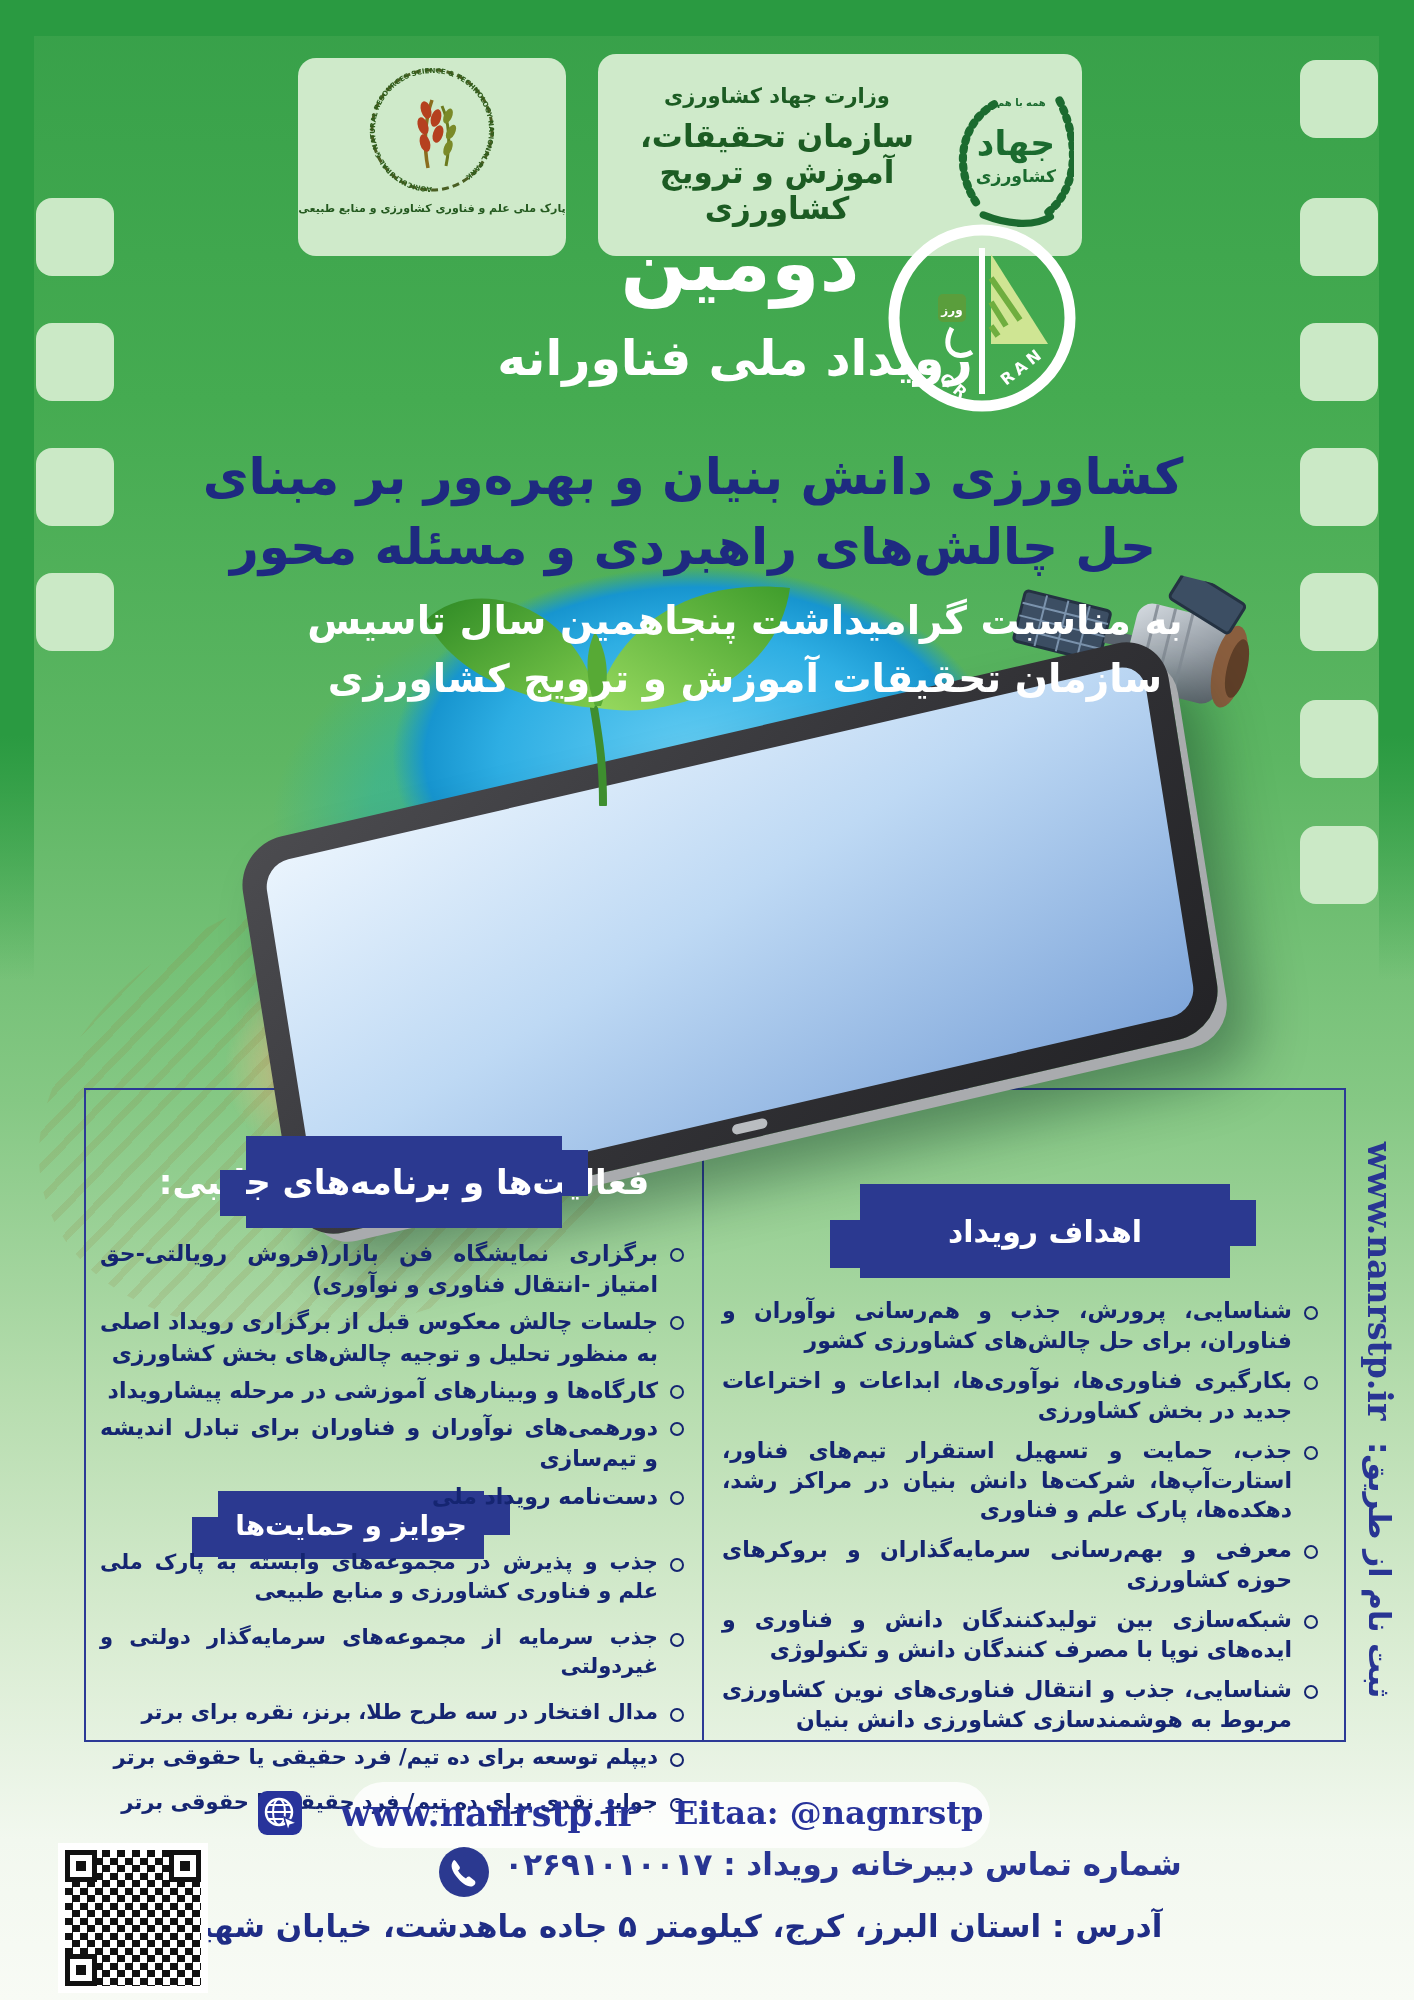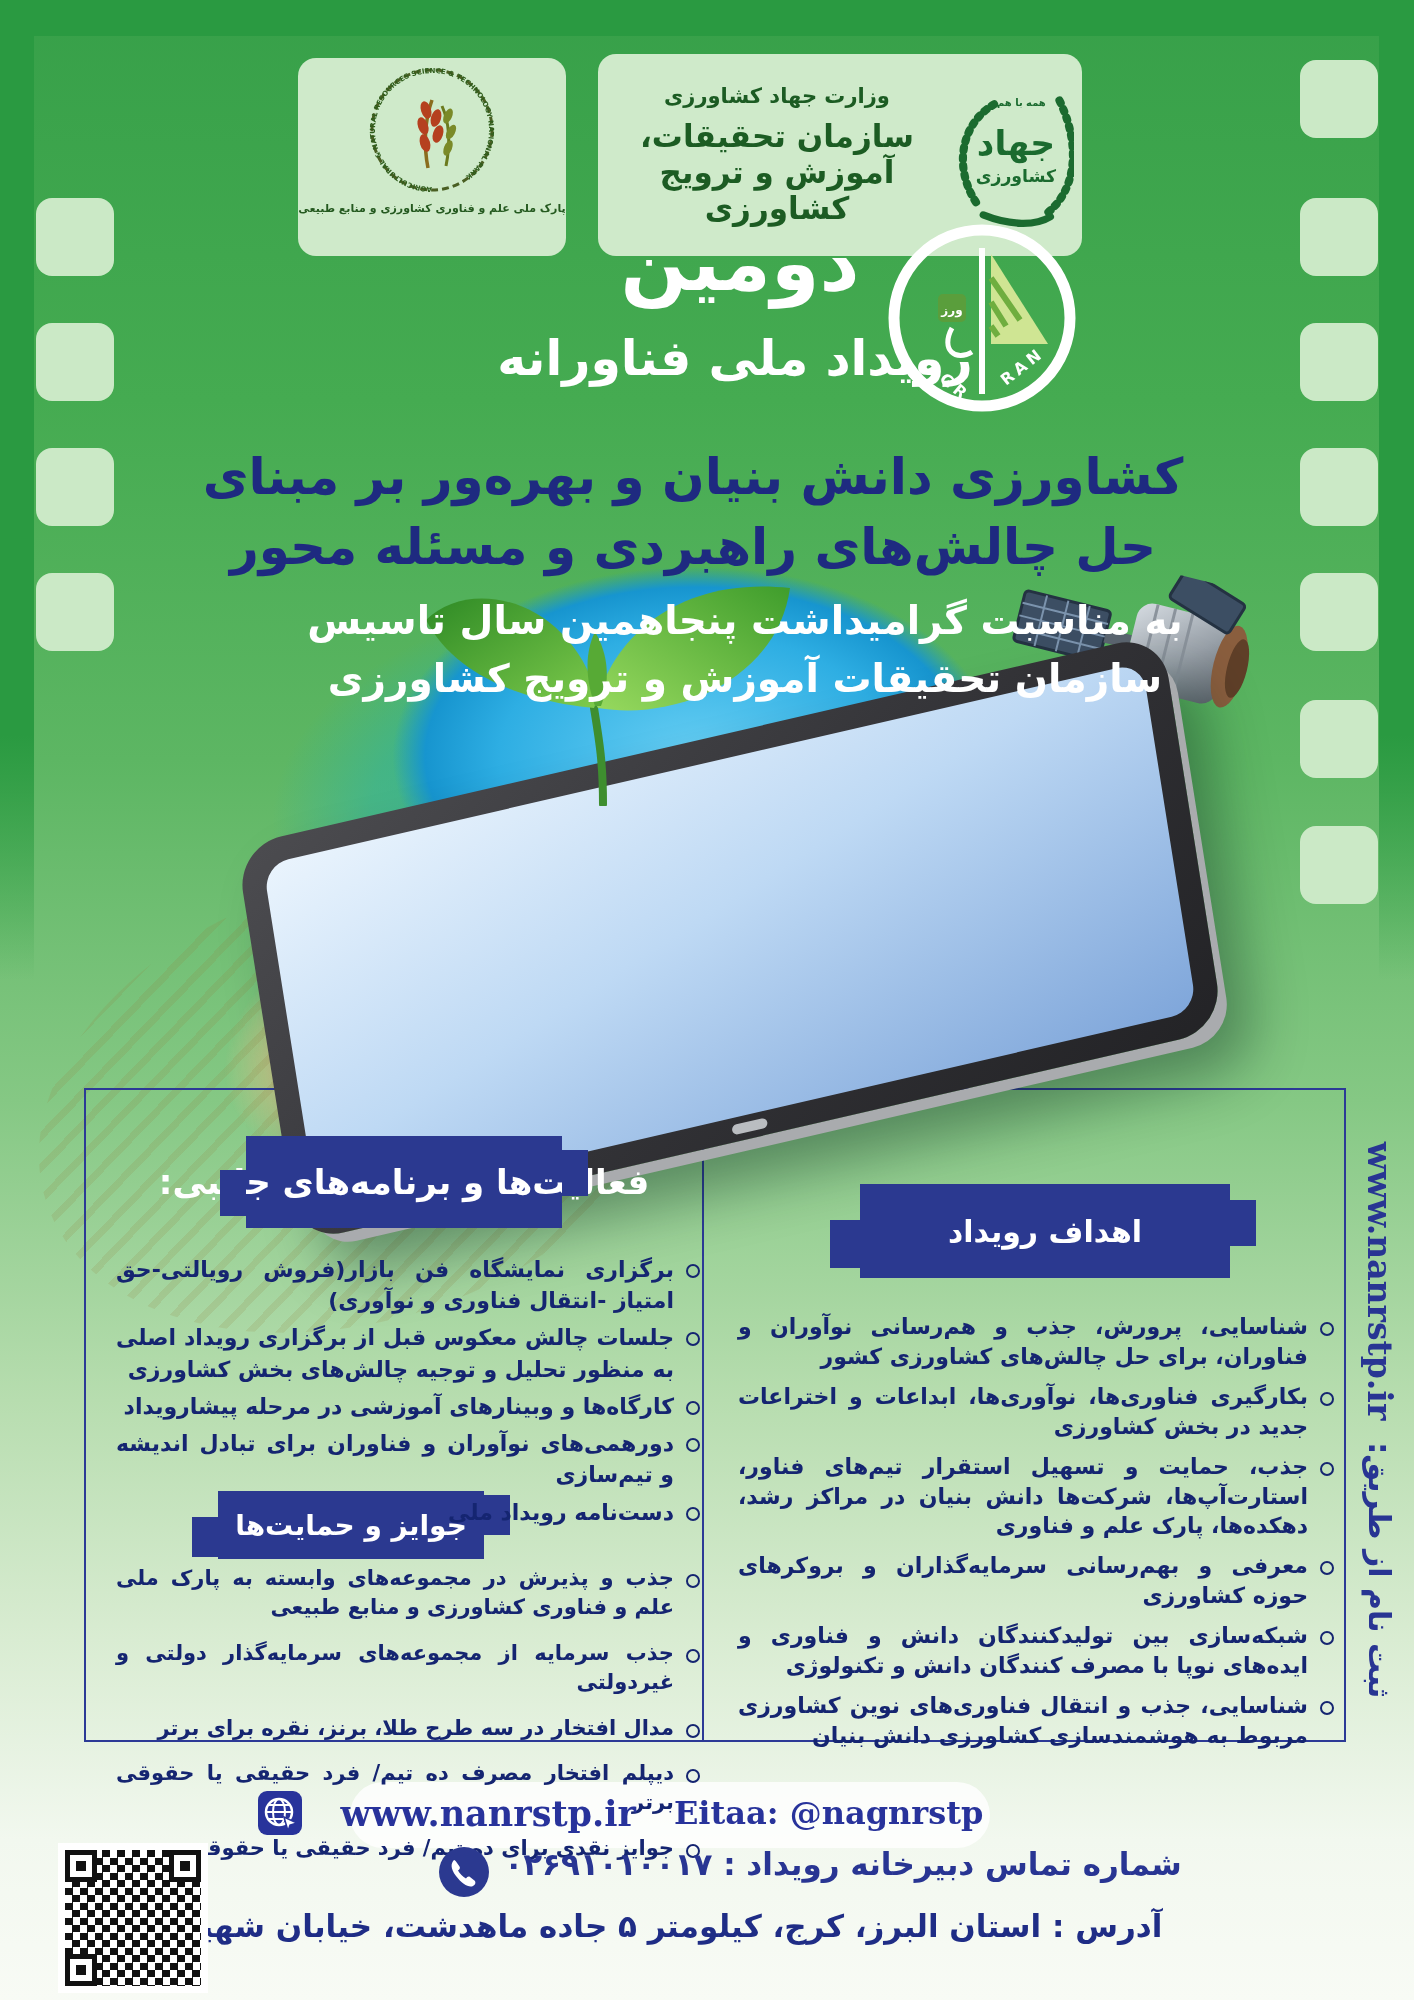--- a/index.html
+++ b/index.html
@@ -53,21 +53,21 @@
   .ribbon{z-index:5;background:#2b3990;color:#fff;font-weight:800;direction:rtl;
     display:flex;align-items:center;justify-content:center;white-space:nowrap;}
   .ribbon::before,.ribbon::after{content:"";position:absolute;background:#2b3990;width:26px;height:46px;}
   .r1{left:246px;top:1136px;width:316px;height:92px;font-size:34px;}
   .r1::before{left:-26px;top:34px;} .r1::after{right:-26px;top:14px;}
   .r2{left:218px;top:1491px;width:266px;height:68px;font-size:28px;}
   .r2::before{left:-26px;top:26px;height:40px;} .r2::after{right:-26px;top:4px;height:40px;}
   .r3{left:860px;top:1184px;width:370px;height:94px;font-size:30px;}
   .r3::before{left:-30px;top:36px;width:30px;height:48px;} .r3::after{right:-26px;top:16px;}
   
-  .plist{z-index:5;direction:rtl;margin:16px;padding:0;list-style:none;color:#152571;font-weight:700;}
+  .plist{z-index:5;direction:rtl;margin:0;padding:0;list-style:none;color:#152571;font-weight:700;}
   .plist li{position:relative;padding-right:34px;text-align:justify;text-align-last:right;}
   .plist li::before{content:"";position:absolute;right:8px;top:10px;width:10px;height:10px;
     border:2.5px solid #152571;border-radius:50%;}
   .list1{left:100px;top:1238px;width:592px;font-size:22px;line-height:1.42;}
   .list1 li{margin-bottom:6px;}
   .list2{left:100px;top:1548px;width:592px;font-size:21px;line-height:1.4;}
   .list2 li{margin-bottom:16px;}
   .list3{left:722px;top:1296px;width:604px;font-size:22px;line-height:1.36;}
   .list3 li{margin-bottom:10px;}
   
@@ -231,21 +231,21 @@
     <li>برگزاری نمایشگاه فن بازار(فروش رویالتی-حق امتیاز -انتقال فناوری و نوآوری)</li>
     <li>جلسات چالش معکوس قبل از برگزاری رویداد اصلی به منظور تحلیل و توجیه چالش‌های بخش کشاورزی</li>
     <li>کارگاه‌ها و وبینارهای آموزشی در مرحله پیشارویداد</li>
     <li>دورهمی‌های نوآوران و فناوران برای تبادل اندیشه و تیم‌سازی</li>
     <li>دست‌نامه رویداد ملی</li>
   </ul>
   <ul class="abs plist list2">
     <li>جذب و پذیرش در مجموعه‌های وابسته به پارک ملی علم و فناوری کشاورزی و منابع طبیعی</li>
     <li>جذب سرمایه از مجموعه‌های سرمایه‌گذار دولتی و غیردولتی</li>
     <li>مدال افتخار در سه طرح طلا، برنز، نقره برای برتر</li>
-    <li>دیپلم افتخار مصرف ده تیم/ فرد حقیقی یا حقوقی برتر</li>
+    <li>دیپلم توسعه برای ده تیم/ فرد حقیقی یا حقوقی برتر</li>
     <li>جوایز نقدی برای ده تیم/ فرد حقیقی یا حقوقی برتر</li>
   </ul>
   <ul class="abs plist list3">
     <li>شناسایی، پرورش، جذب و هم‌رسانی نوآوران و فناوران، برای حل چالش‌های کشاورزی کشور</li>
     <li>بکارگیری فناوری‌ها، نوآوری‌ها، ابداعات و اختراعات جدید در بخش کشاورزی</li>
     <li>جذب، حمایت و تسهیل استقرار تیم‌های فناور، استارت‌آپ‌ها، شرکت‌ها دانش بنیان در مراکز رشد، دهکده‌ها، پارک علم و فناوری</li>
     <li>معرفی و بهم‌رسانی سرمایه‌گذاران و بروکرهای حوزه کشاورزی</li>
     <li>شبکه‌سازی بین تولیدکنندگان دانش و فناوری و ایده‌های نوپا با مصرف کنندگان دانش و تکنولوژی</li>
     <li>شناسایی، جذب و انتقال فناوری‌های نوین کشاورزی مربوط به هوشمندسازی کشاورزی دانش بنیان</li>
   </ul>

